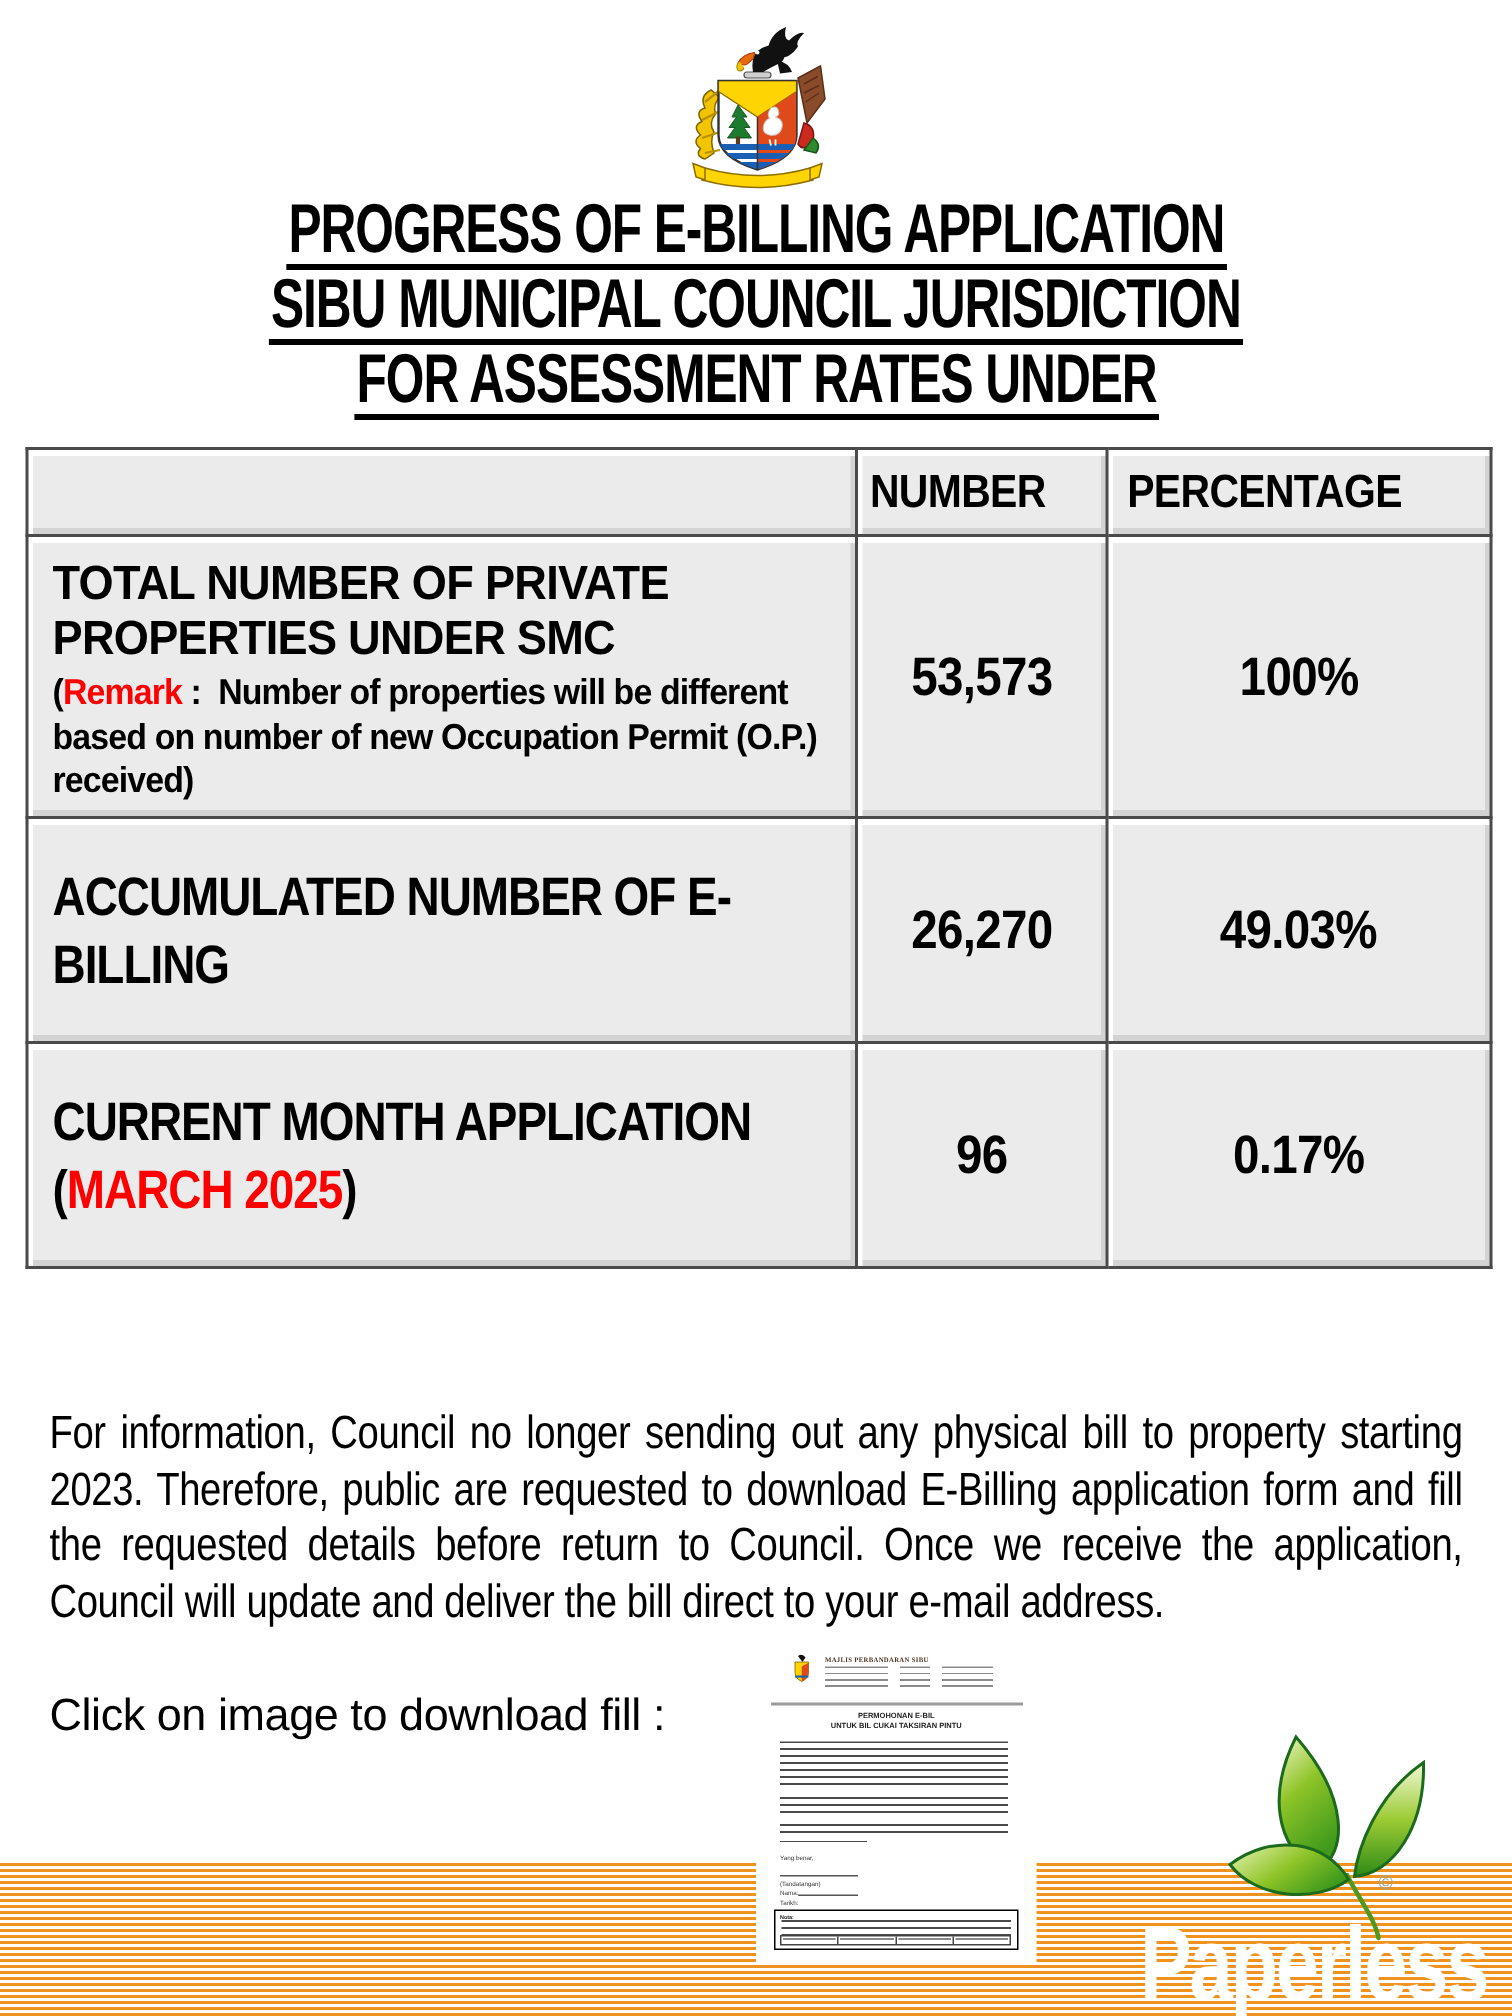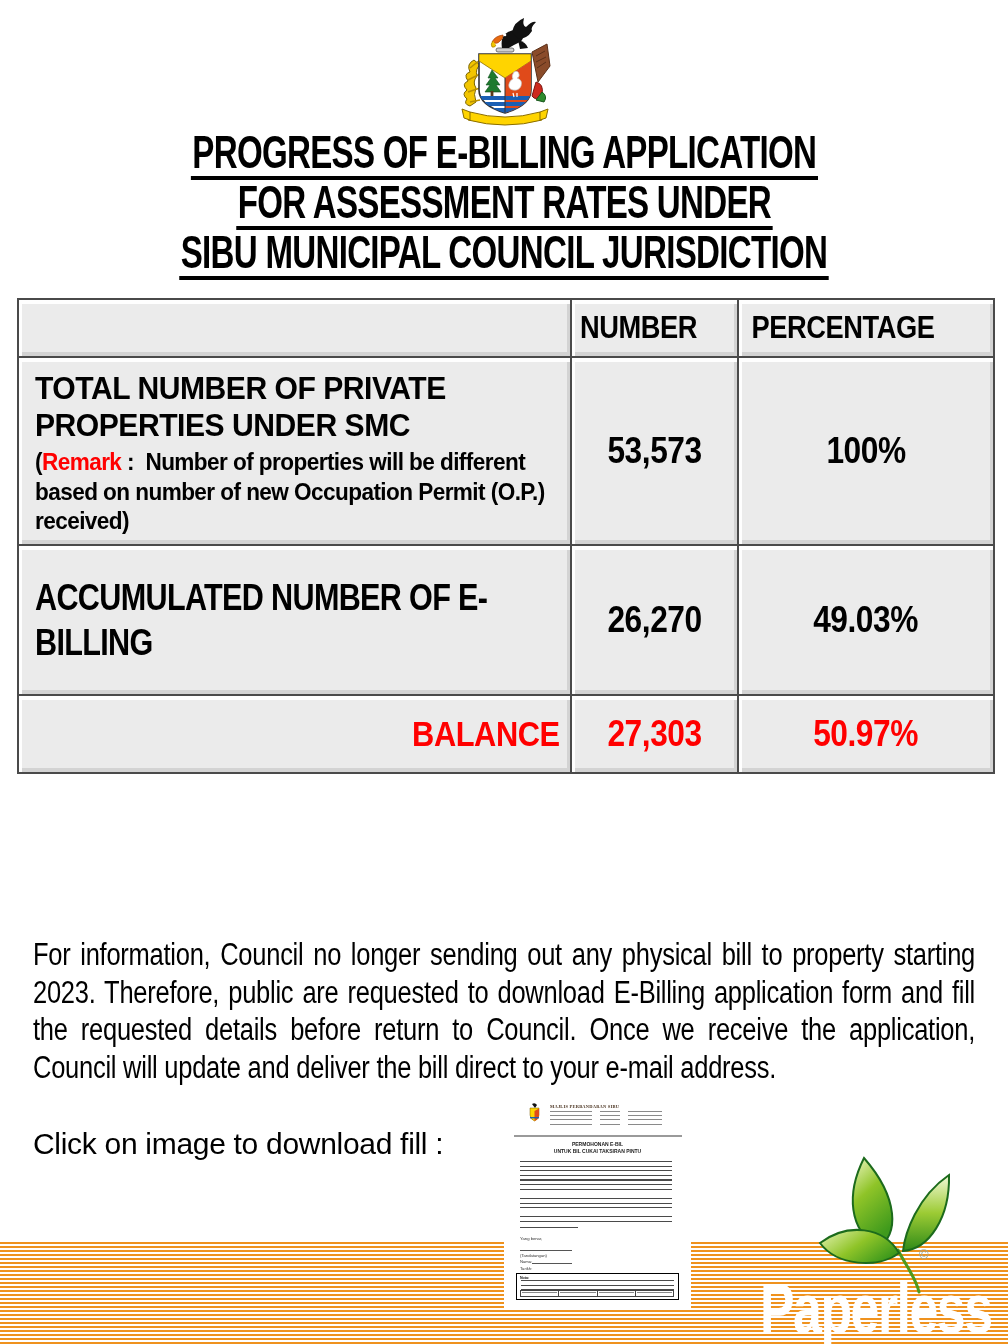--- a/index.html
+++ b/index.html
@@ -128,22 +128,22 @@
       <path d="M68,64 q4,-2 5,2 q1,3 -2,4 q6,2 4,8 q-2,5 -8,4 q-5,-1 -4,-6 q1,-4 4,-5 q-2,-3 1,-7 Z" fill="#ffffff" stroke="#c9c9c9" stroke-width="0.7"></path>
       <path d="M67,85 l1,4 M71,85 l0,4" stroke="#fff" stroke-width="1.2"></path>
     </g>
 
     <path d="M24,104 q35,10 70,0 l2,8 q-37,10 -74,0 Z" fill="#ffd400" stroke="#8a6d00" stroke-width="1"></path>
     <path d="M24,104 l-8,-3 2,9 6,2 Z M94,104 l8,-3 -2,9 -6,2 Z" fill="#ffd400" stroke="#8a6d00" stroke-width="1"></path>
   </svg>
 
   <div class="title-block">
     <div class="title-line"><span>PROGRESS OF E-BILLING APPLICATION</span></div>
+    <div class="title-line"><span>SIBU MUNICIPAL COUNCIL JURISDICTION</span></div>
     <div class="title-line"><span>FOR ASSESSMENT RATES UNDER</span></div>
-    <div class="title-line"><span>SIBU MUNICIPAL COUNCIL JURISDICTION</span></div>
   </div>
 
   <table class="ebtable">
     <colgroup>
         <col style="width:553px">
         <col style="width:167px">
         <col style="width:256px">
       </colgroup>
     <tbody>
         <tr style="height:58px">
@@ -159,26 +159,27 @@
       <td class="c-num"><span class="sq">53,573</span></td>
       <td class="c-num"><span class="sq">100%</span></td>
     </tr>
     <tr style="height:150px">
       <td class="c-label">
         <span class="lbl-cond">ACCUMULATED NUMBER OF E-BILLING</span>
       </td>
       <td class="c-num"><span class="sq">26,270</span></td>
       <td class="c-num"><span class="sq">49.03%</span></td>
     </tr>
-    <tr style="height:78px">
-      <td class="c-label balance-cell">
-        <span class="lbl-balance red">BALANCE</span>
+    <tr style="height:150px">
+      <td class="c-label">
+        <span class="lbl-cond"><span>CURRENT MONTH APPLICATION</span><br>
+        <span>(</span><span class="red">MARCH 2025</span><span>)</span></span>
       </td>
-      <td class="c-num red"><span class="sq">27,303</span></td>
-      <td class="c-num red"><span class="sq">50.97%</span></td>
+      <td class="c-num"><span class="sq">96</span></td>
+      <td class="c-num"><span class="sq">0.17%</span></td>
     </tr>
   </tbody>
     </table>
 
   <div class="para">
     <span class="para-inner">For information, Council no longer sending out any physical bill to property starting 2023. Therefore, public are requested to download E-Billing application form and fill the requested details before return to Council. Once we receive the application, Council will update and deliver the bill direct to your e-mail address.</span>
   </div>
 
   <div class="click-line">Click on image to download fill :</div>
 

